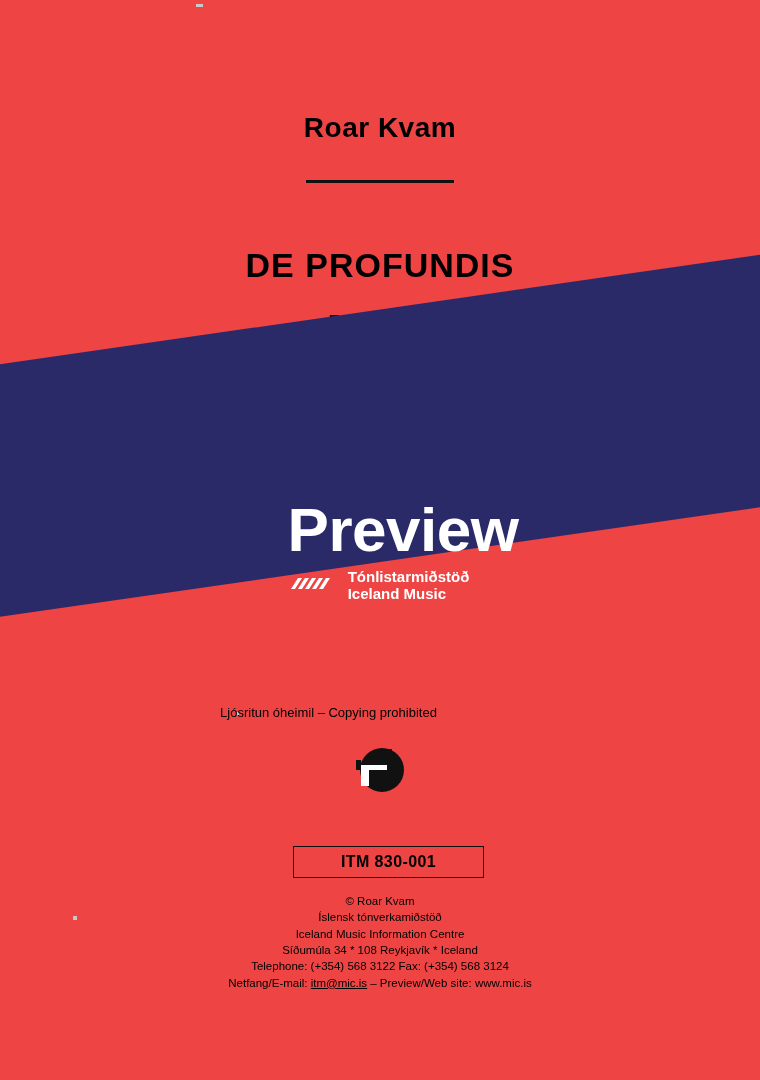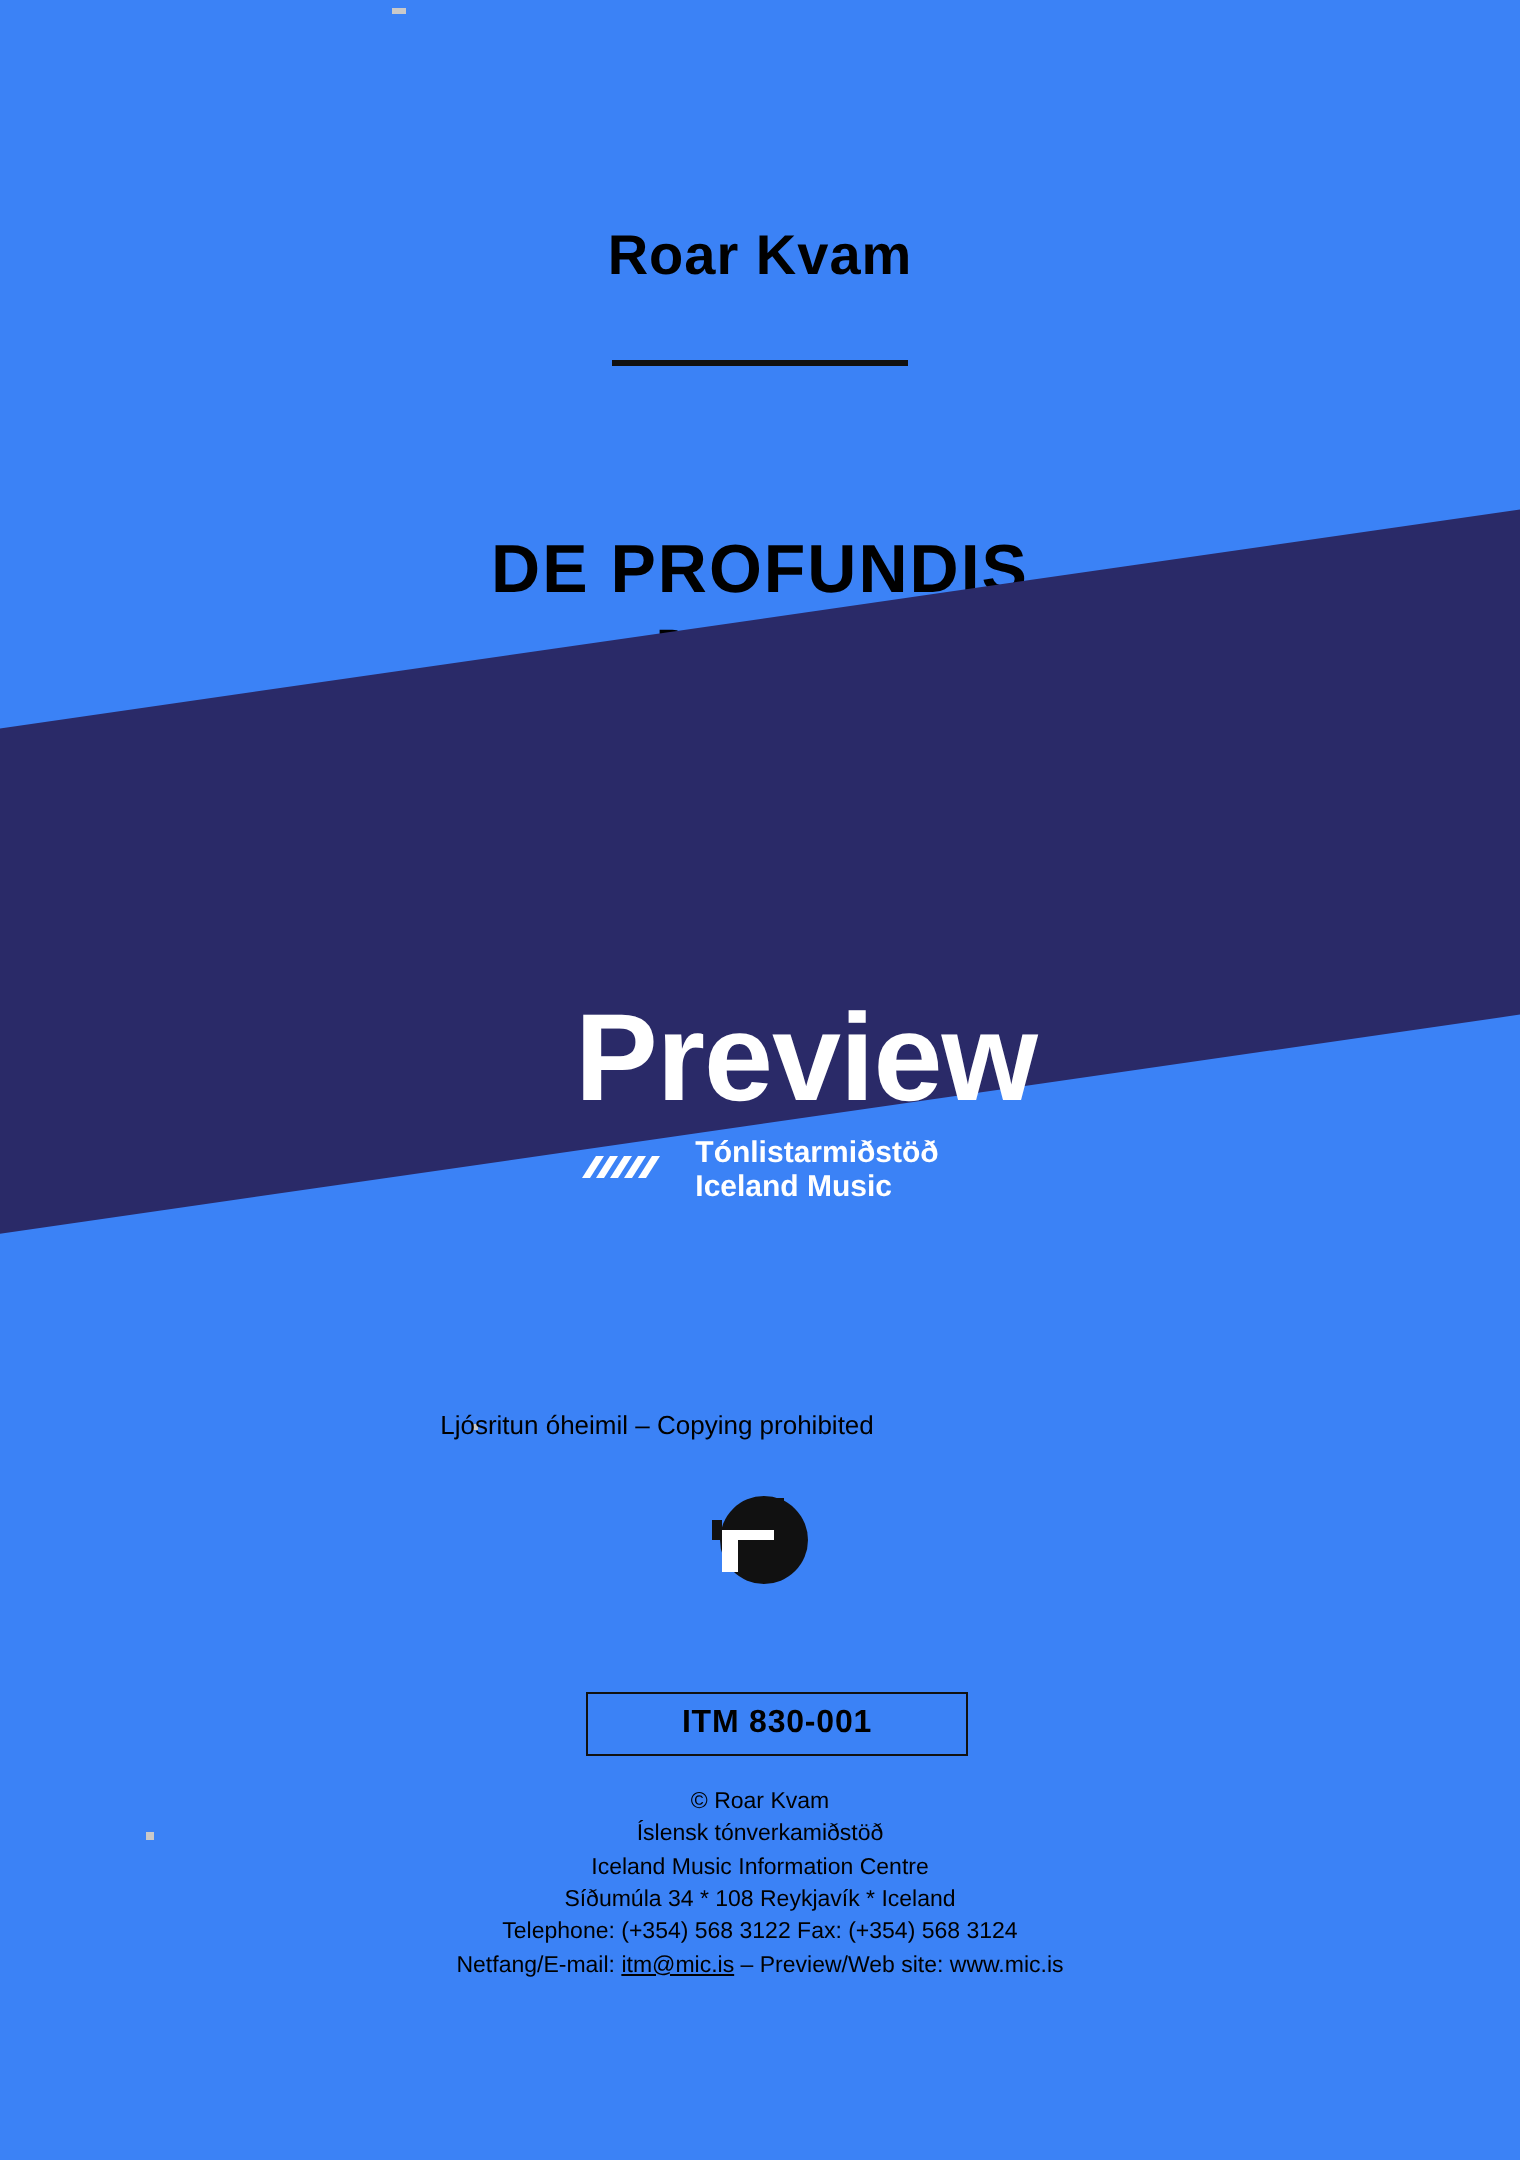--- a/index.html
+++ b/index.html
@@ -12,21 +12,21 @@
     background: #ffffff;
     font-family: "Liberation Sans", sans-serif;
     color: #000000;
     overflow: hidden;
     position: relative;
   }
   .page {
     position: relative;
     width: 760px;
     height: 1080px;
-    background: #3b82f6;
+    background: #ef4444;
     overflow: hidden;
   }
 
   
   .composer {
     position: absolute;
     top: 112px;
     left: 0;
     width: 760px;
     text-align: center;
@@ -44,21 +44,20 @@
   }
   .work-title {
     position: absolute;
     top: 246px;
     left: 0;
     width: 760px;
     text-align: center;
     font-size: 34px;
     font-weight: bold;
     letter-spacing: 1px;
-    margin-top: 20px;
   }
   .subtitle {
     position: absolute;
     top: 310px;
     left: 0;
     width: 760px;
     text-align: center;
     font-size: 22px;
   }
   .year {

